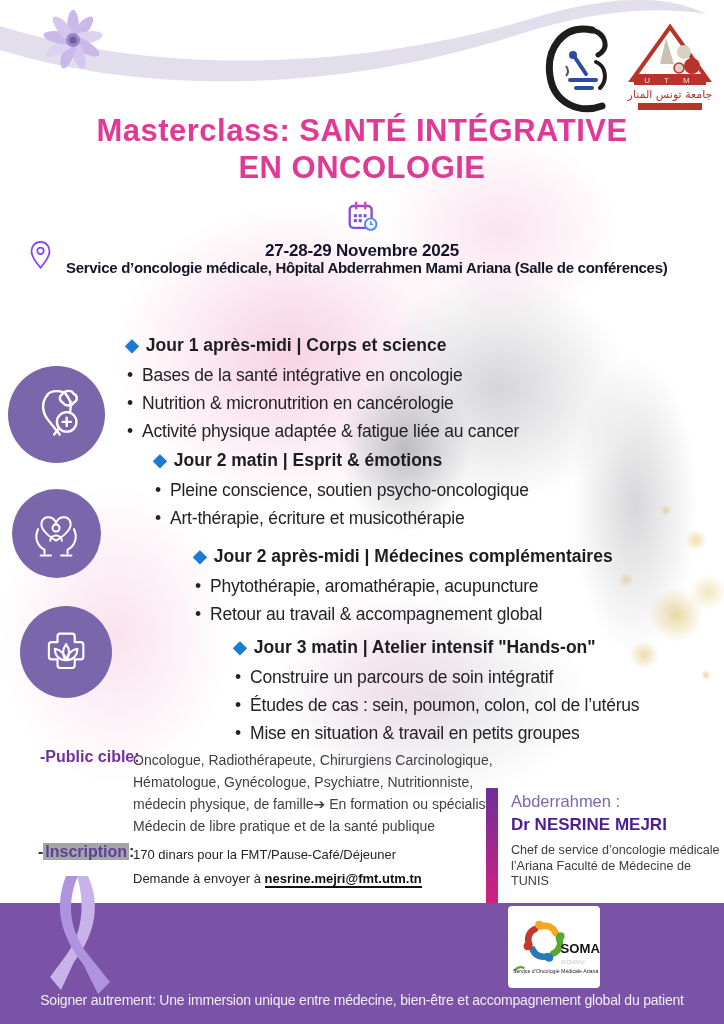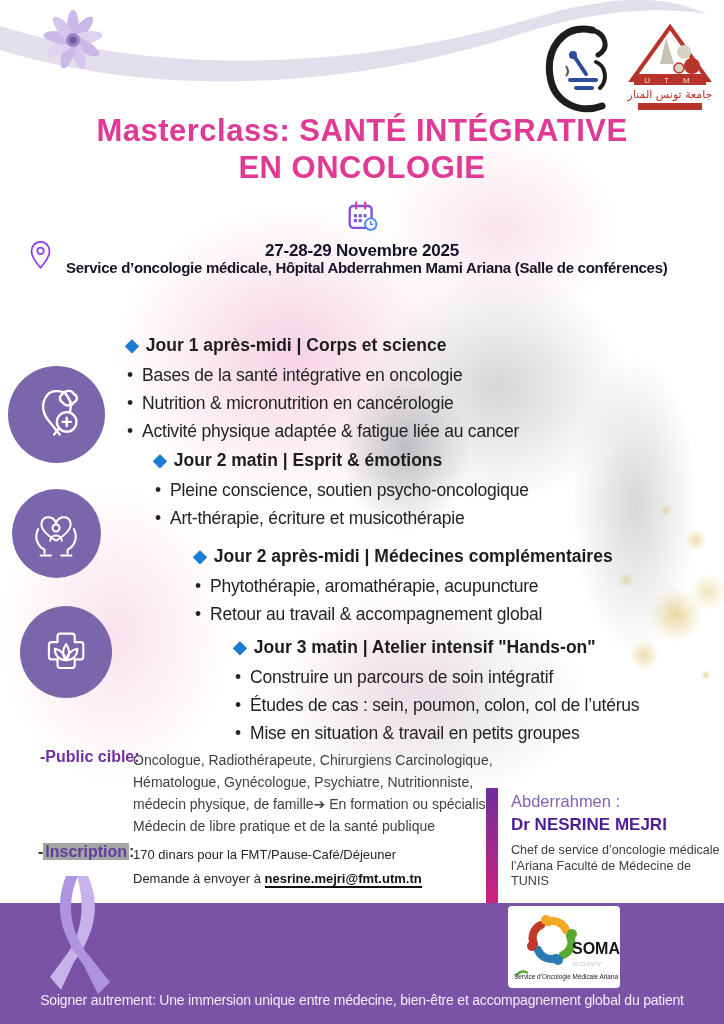--- a/index.html
+++ b/index.html
@@ -71,21 +71,21 @@
   .email{font-weight:bold; color:#111; border-bottom:2px solid #111;}
   
   .grad-bar{left:486px; top:788px; width:12px; height:120px;
     background:linear-gradient(#6d2f9c,#d6217e);}
   .resp{left:511px; top:792px; width:210px;}
   .resp-label{font-size:16.5px; color:#7d66b2; margin-bottom:4px;}
   .resp-name{font-size:17px; font-weight:bold; color:#4c1d95; margin-bottom:8px;}
   .resp-desc{font-size:12.6px; color:#3d3d3f; line-height:15.5px;}
   
   .band{left:0; top:903px; width:724px; height:121px; background:#7a53a6;}
-  .soma-card{left:508px; top:906px; width:112px; height:82px; background:#fff;
+  .soma-card{left:508px; top:906px; width:92px; height:82px; background:#fff;
     border-radius:4px; display:flex; align-items:center; justify-content:center;}
   .footer-text{left:0; right:0; top:992px; text-align:center; font-size:14px;
     color:#f1ebf8; letter-spacing:-.2px;}
 </style>
 </head>
 <body>
 
 <div class="poster">
 
   <div class="blob pink1"></div>

